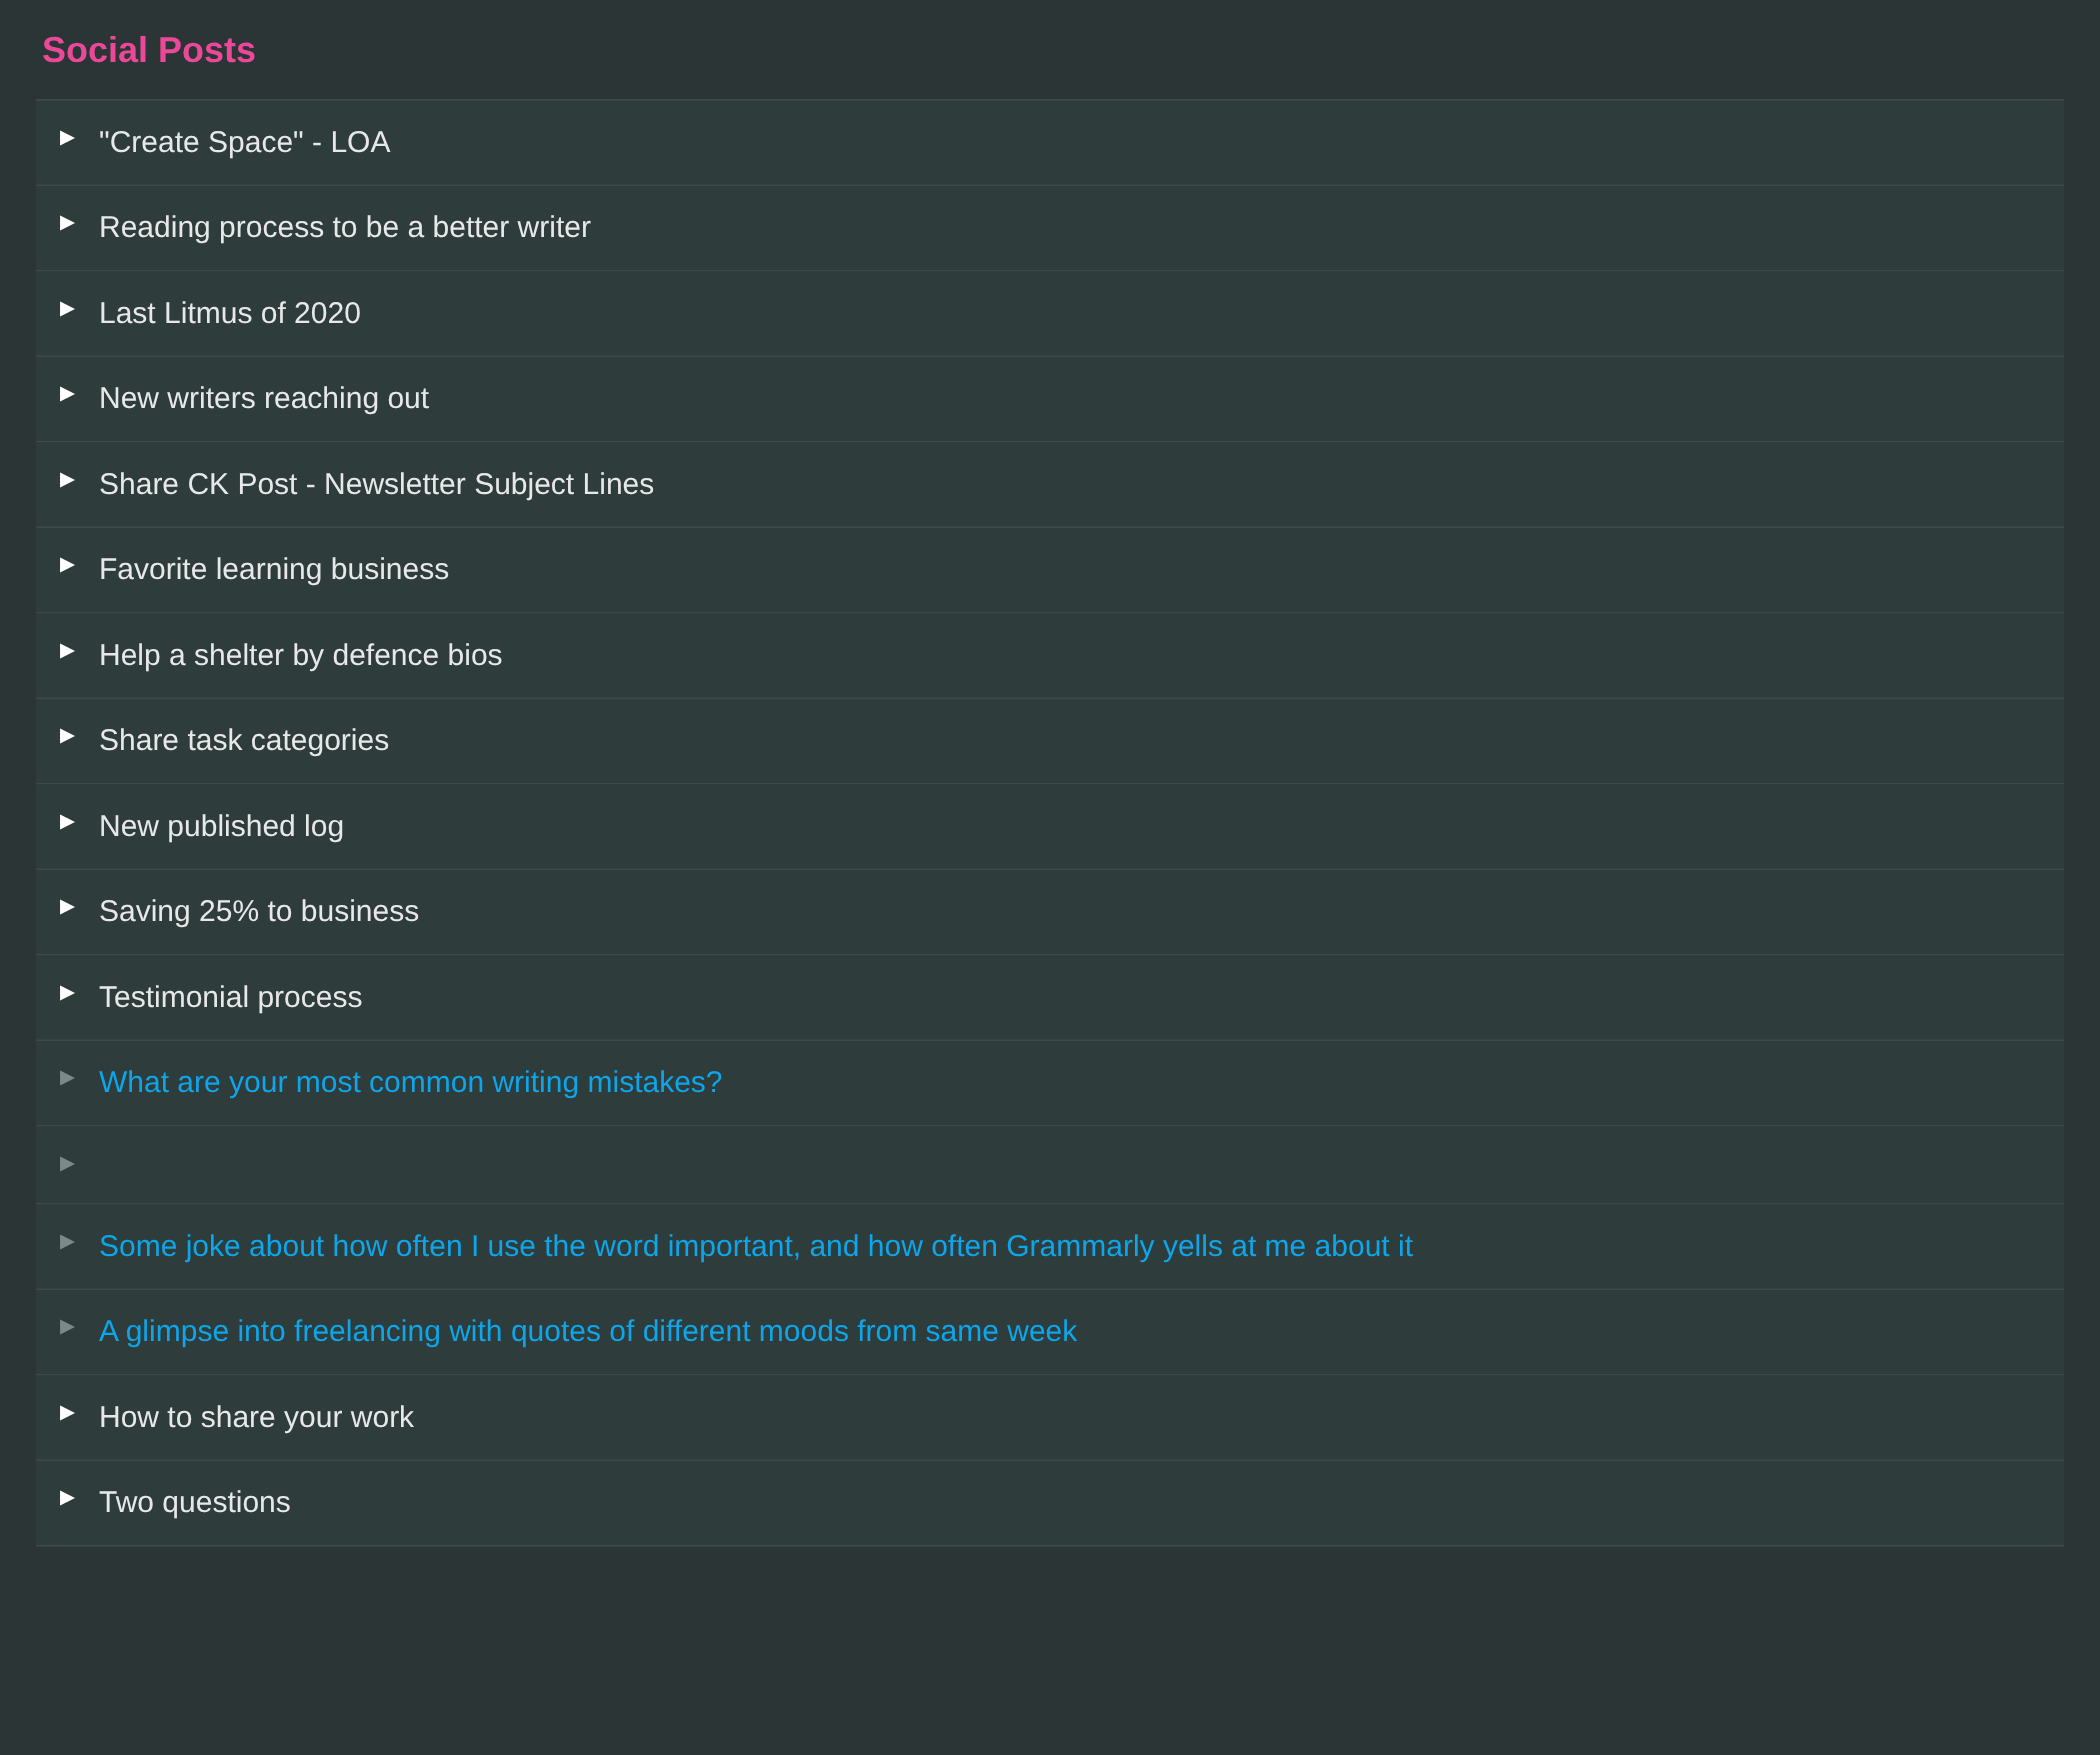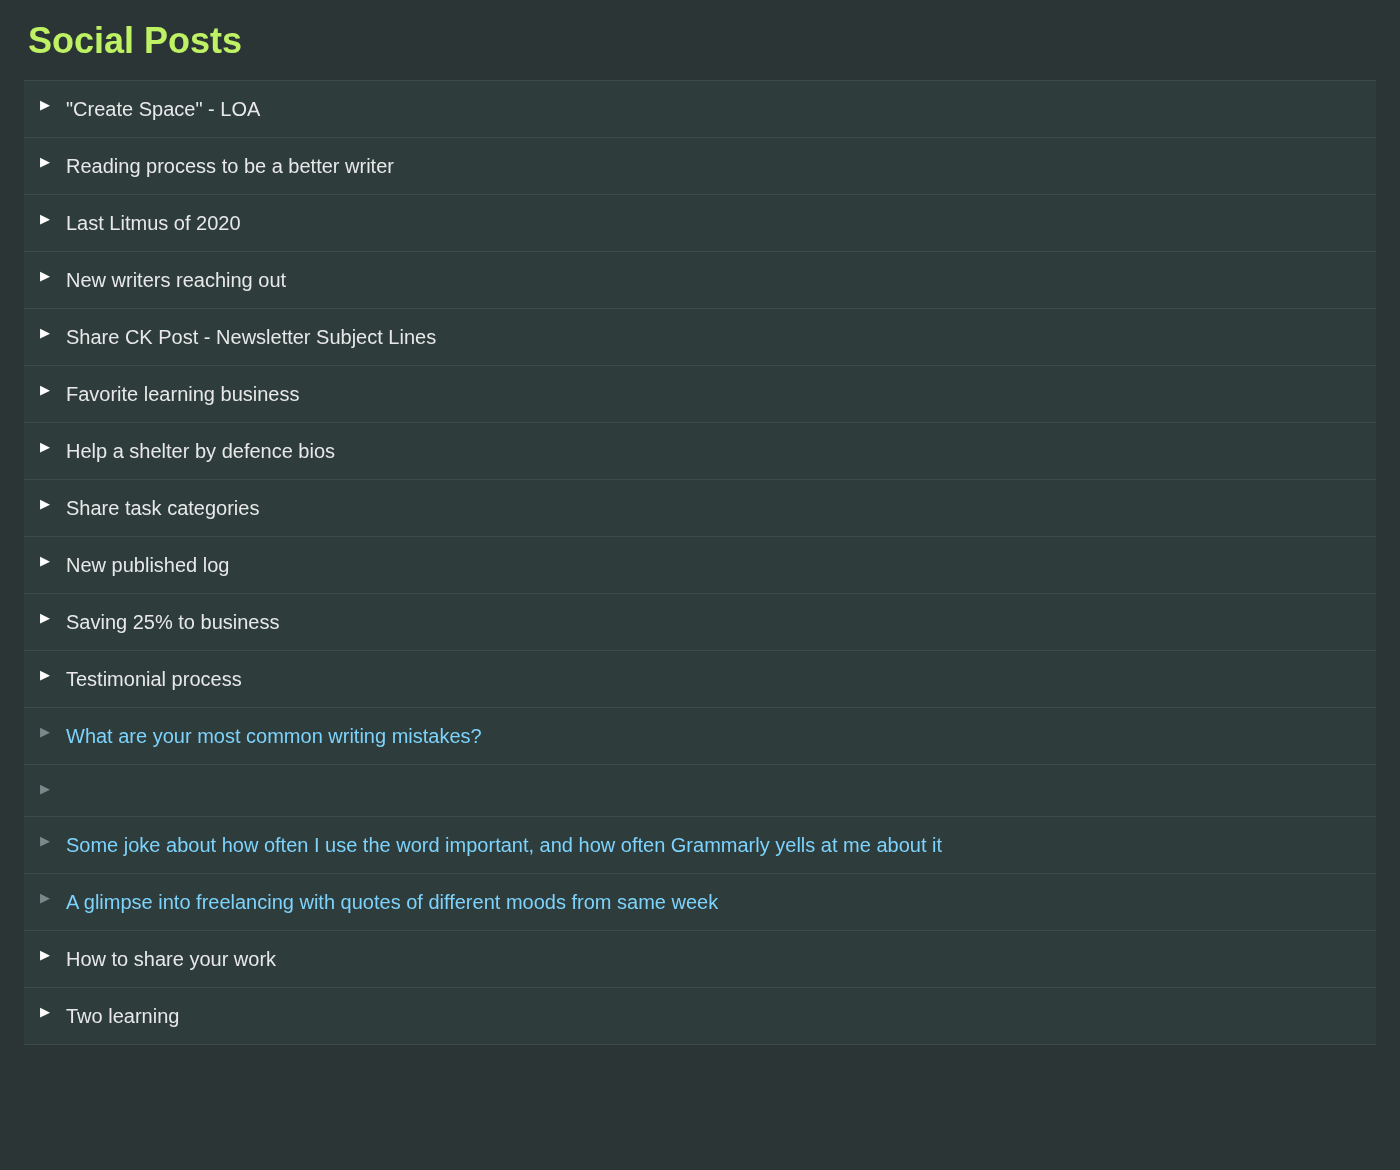--- a/index.html
+++ b/index.html
@@ -11,23 +11,23 @@
     body {
       background-color: #2c3535;
       font-family: -apple-system, BlinkMacSystemFont, 'Segoe UI', Helvetica, Arial, sans-serif;
       color: #e0e0e0;
       width: 1400px;
       min-height: 1170px;
       padding: 20px 24px;
     }
 
     .page-title {
-      font-size: 36px;
+      font-size: 24px;
       font-weight: 700;
-      color: #bef264;
+      color: #ec4899;
       margin-bottom: 18px;
       padding-left: 4px;
     }
 
     .list-container {
       width: 100%;
     }
 
     .list-item {
       display: flex;
@@ -61,21 +61,21 @@
       color: #7a8a8a;
     }
 
     .item-text {
       font-size: 20px;
       line-height: 1.4;
       color: #e8e8e8;
     }
 
     .item-text.dim {
-      color: #7dd3fc;
+      color: #0ea5e9;
     }
   </style>
 </head>
 <body>
 
 <h1 class="page-title">Social Posts</h1>
 
 <div class="list-container" id="list-container">
 <div class="list-item">
       <span class="chevron solid">▶</span>
@@ -135,15 +135,15 @@
     <div class="list-item">
       <span class="chevron dim">▶</span>
       <span class="item-text dim">A glimpse into freelancing with quotes of different moods from same week</span>
     </div>
     <div class="list-item">
       <span class="chevron solid">▶</span>
       <span class="item-text ">How to share your work</span>
     </div>
     <div class="list-item">
       <span class="chevron solid">▶</span>
-      <span class="item-text ">Two learning</span>
+      <span class="item-text ">Two questions</span>
     </div>
   </div>
 
 </body></html>

